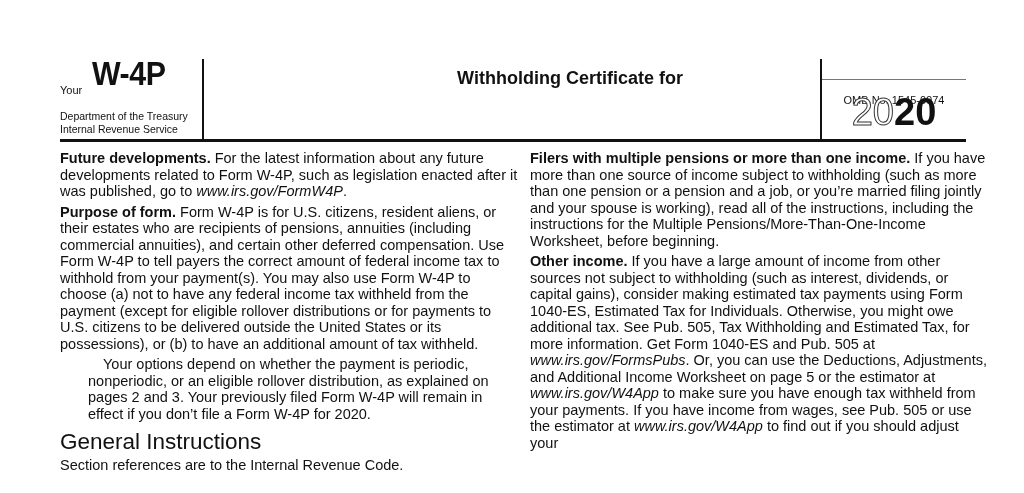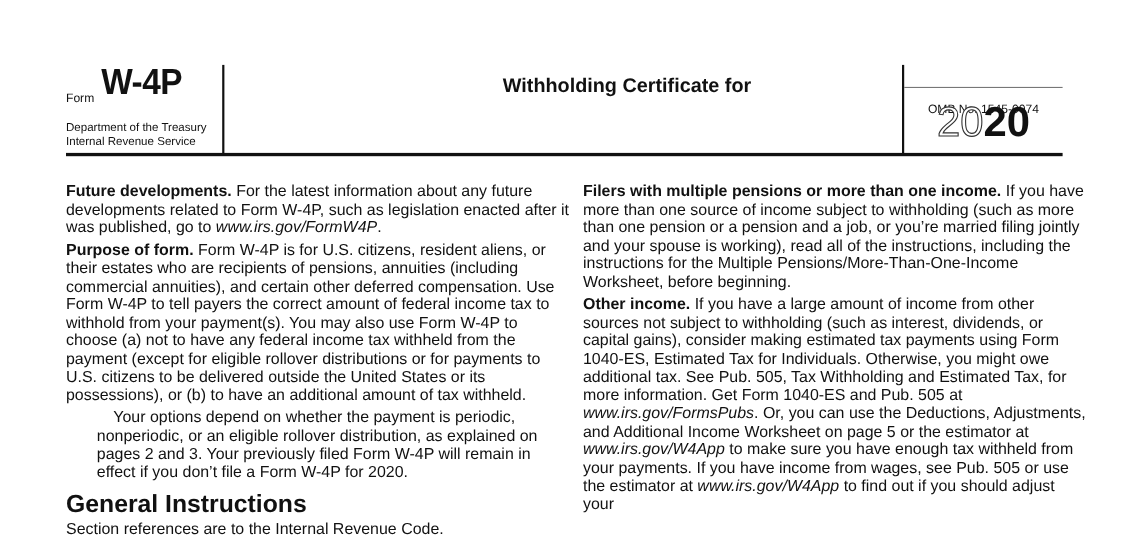--- a/index.html
+++ b/index.html
@@ -13,33 +13,33 @@
   #vline-left { left:202px; top:59px; width:2px; height:82px; background:#111; }
   #vline-right { left:820px; top:59px; width:2px; height:82px; background:#111; }
   #title { left:204px; top:66px; width:732px; text-align:center; font-size:18px; font-weight:bold; line-height:24px; }
   #omb { left:822px; top:62px; width:144px; text-align:center; font-size:11px;margin-top:32px; }
   #omb-rule { left:822px; top:79px; width:144px; height:1px; background:#777; }
   #year { left:822px; top:91px; width:144px; text-align:center; font-size:38px; font-weight:bold; }
   #year .outline { color:#fff; -webkit-text-stroke:1px #333; font-weight:normal; }
   #rule-main { left:60px; top:139px; width:906px; height:3px; background:#111; }
 
   
-  .col { position:absolute; top:166px; font-size:14.5px; line-height:16.5px; }
+  .col { position:absolute; top:150px; font-size:14.5px; line-height:16.5px; }
   #col-left { left:60px; width:460px; }
   #col-right { left:530px; width:460px; }
   .para { margin:0 0 4px 0; }
   .para b { font-weight:bold; }
   .para i { font-style:italic; }
   .indent { text-indent:15px;margin-left:28px; }
-  h2.gi { font-size:22.5px; font-weight:bold; margin:6px 0 2px 0; line-height:27px; }
+  h2.gi { font-size:22.5px; font-weight:normal; margin:6px 0 2px 0; line-height:27px; }
 </style>
 </head>
 <body>
 
-<div id="form-label" class="abs">Form</div>
+<div id="form-label" class="abs">Your</div>
 <div id="form-number" class="abs">W-4P</div>
 <div id="dept" class="abs">
   <div>Department of the Treasury</div>
   <div>Internal Revenue Service</div>
 </div>
 <div id="vline-left" class="abs"></div>
 <div id="title" class="abs">
   <div>Withholding Certificate for</div>
 </div>
 <div id="vline-right" class="abs"></div>

